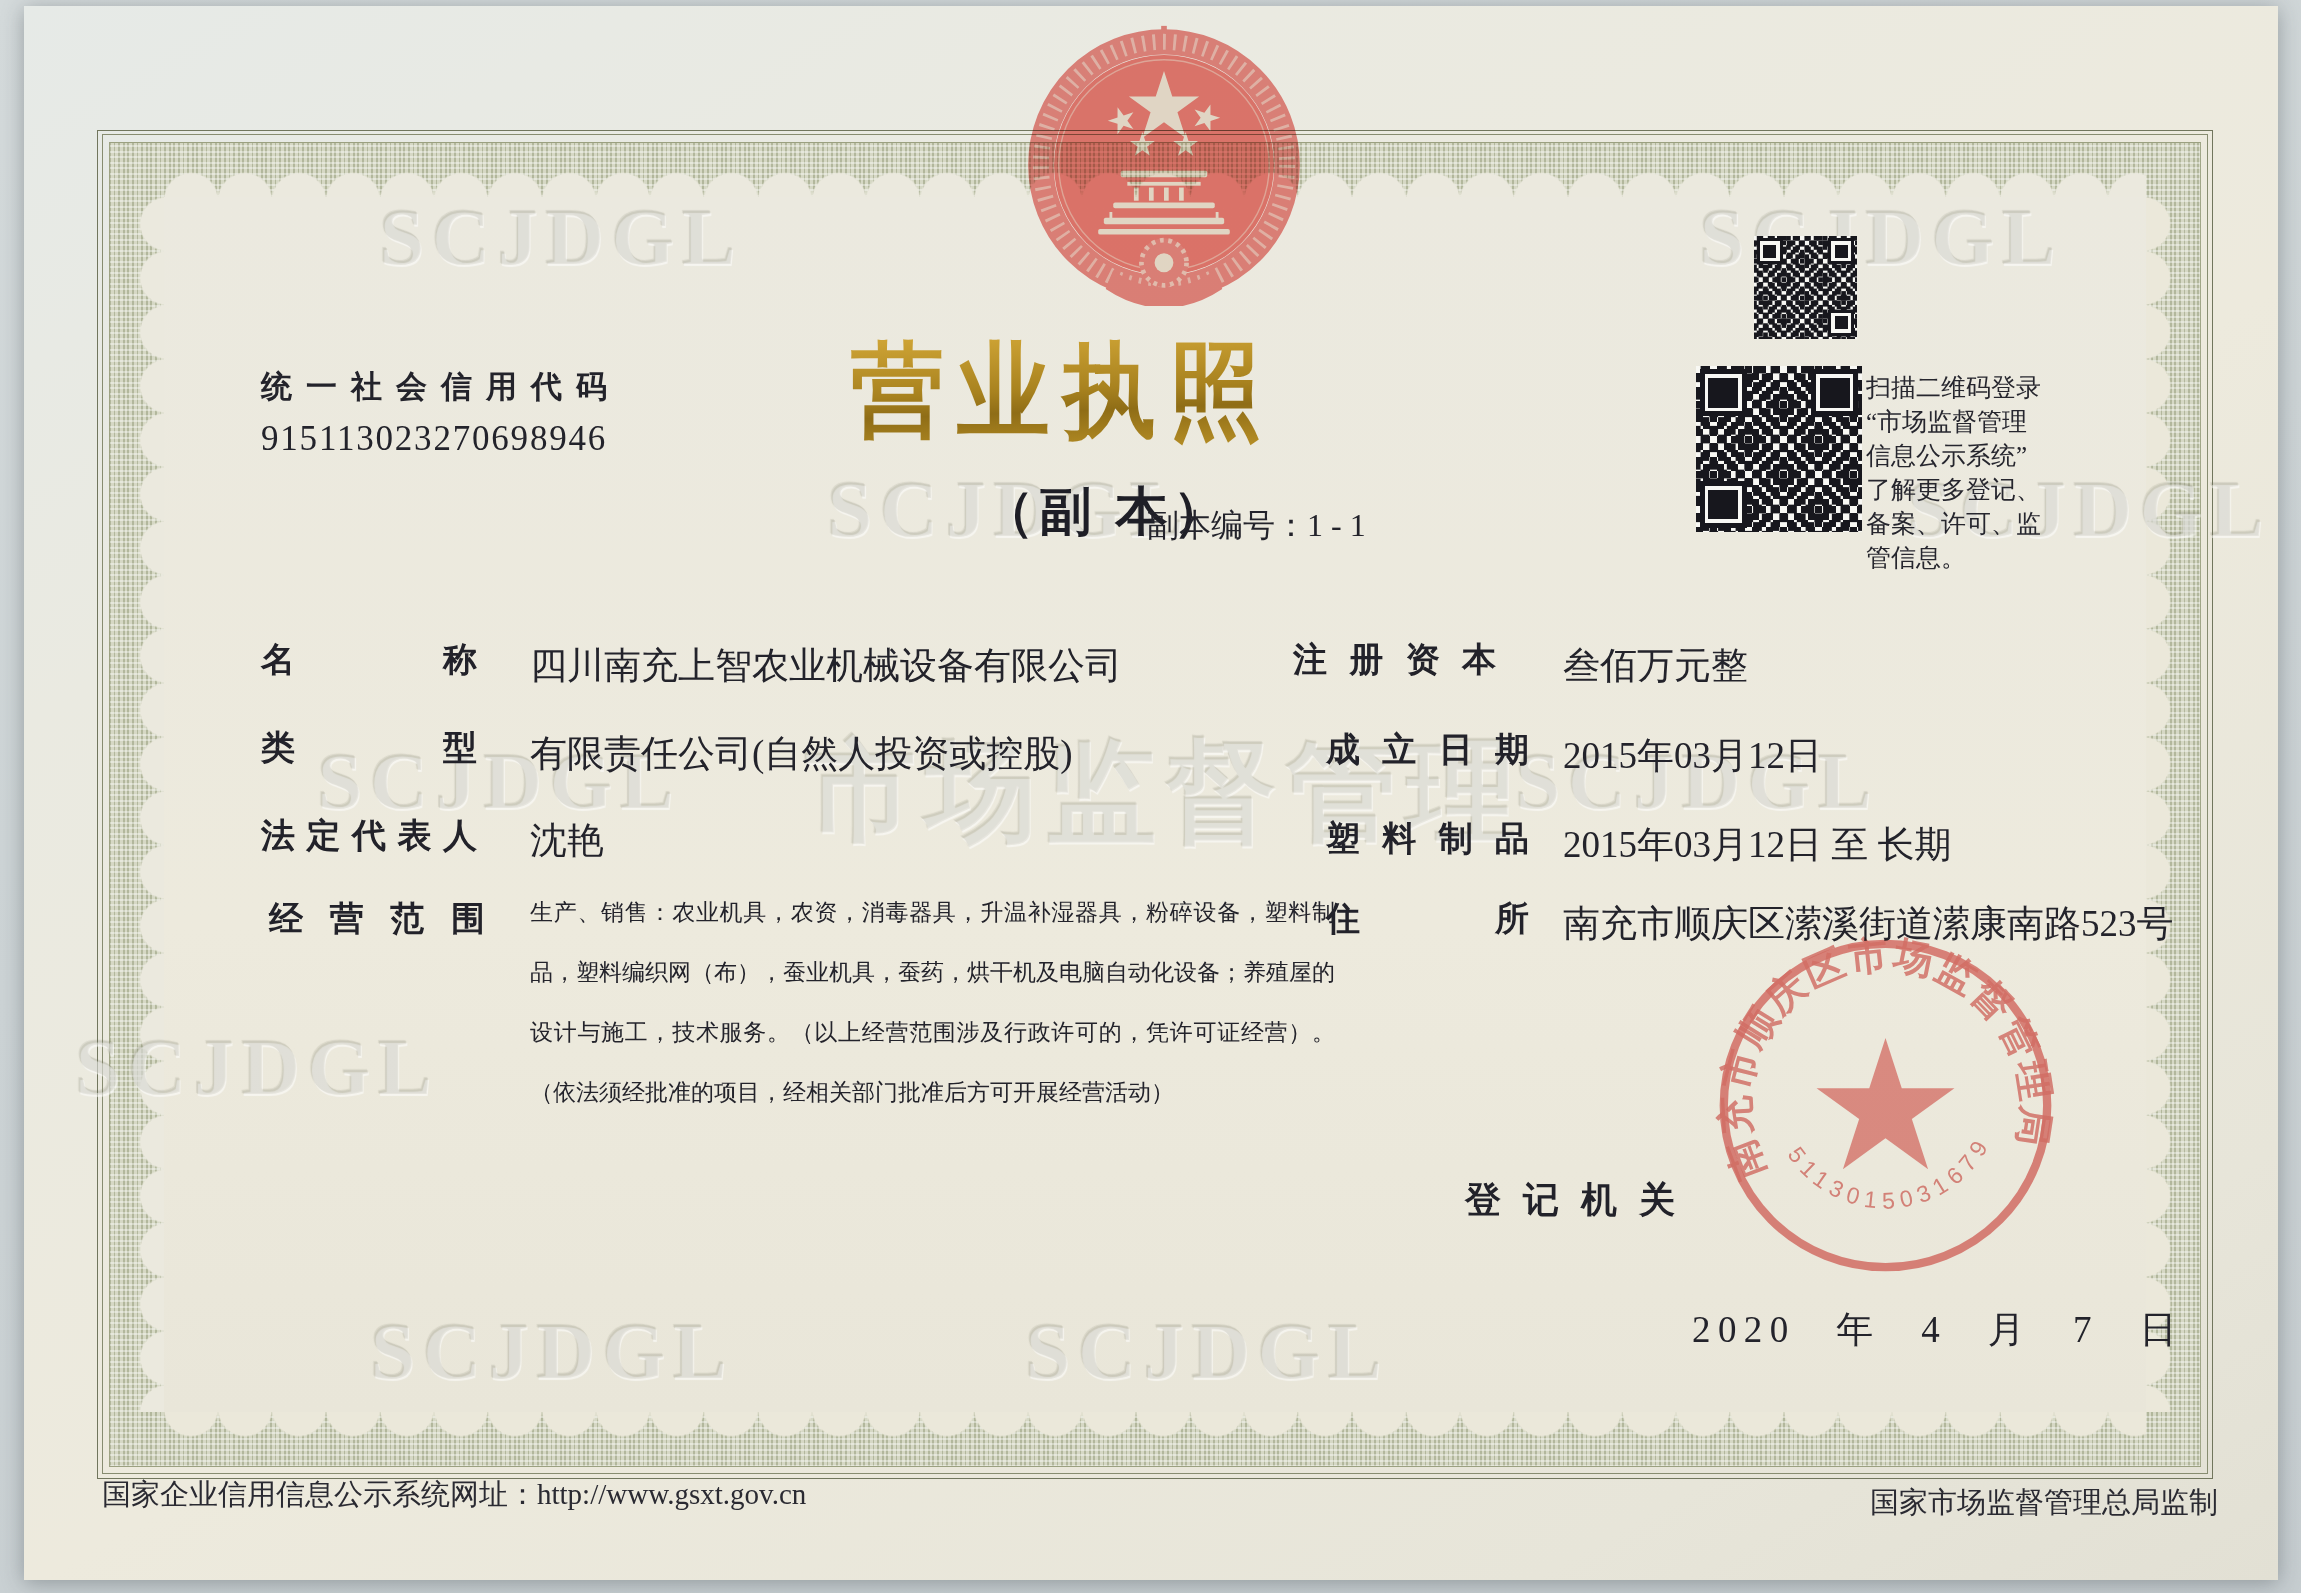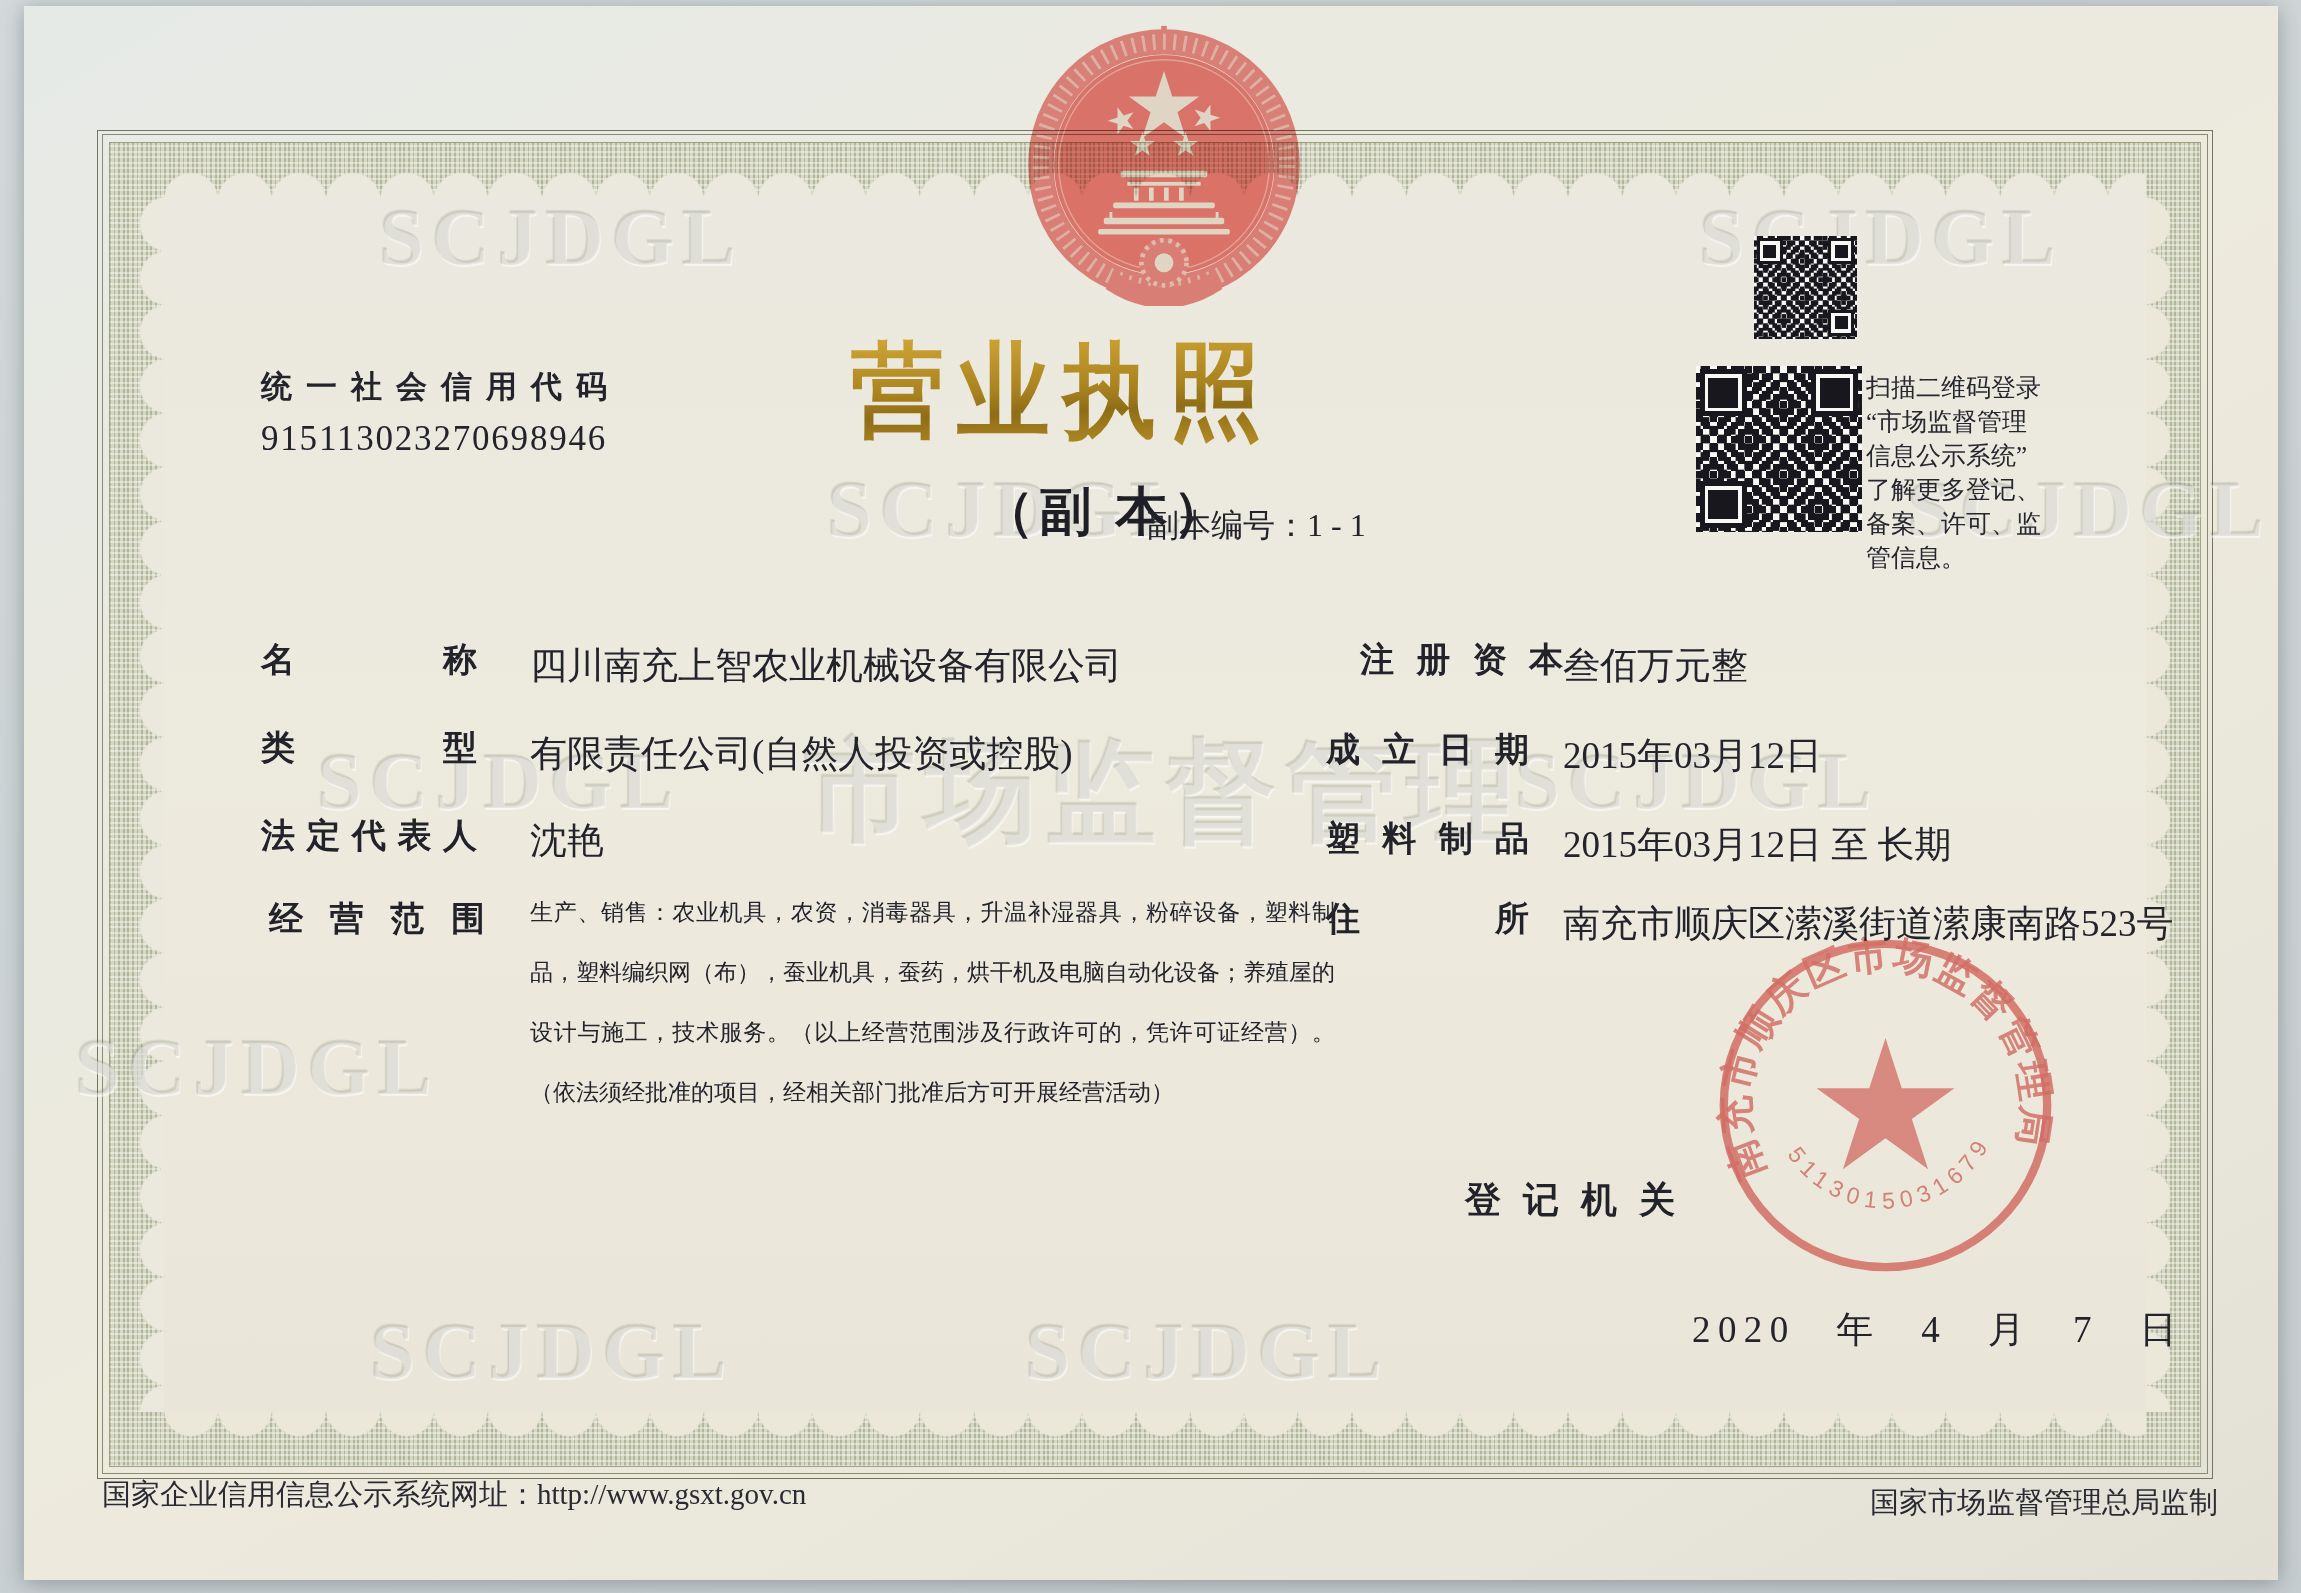--- a/index.html
+++ b/index.html
@@ -186,21 +186,21 @@
 
   <div class="abs flabel" style="left:237px;top:719px;">类型</div>
   <div class="abs fvalue" style="left:506px;top:723px;">有限责任公司(自然人投资或控股)</div>
 
   <div class="abs flabel" style="left:237px;top:807px;">法定代表人</div>
   <div class="abs fvalue" style="left:506px;top:810px;">沈艳</div>
 
   <div class="abs flabel" style="left:237px;top:890px;margin-left:8px;">经营范围</div>
   <div class="abs fvalue scope" style="left:506px;top:877px;">生产、销售：农业机具，农资，消毒器具，升温补湿器具，粉碎设备，塑料制品，塑料编织网（布），蚕业机具，蚕药，烘干机及电脑自动化设备；养殖屋的设计与施工，技术服务。（以上经营范围涉及行政许可的，凭许可证经营）。（依法须经批准的项目，经相关部门批准后方可开展经营活动）</div>
 
-  <div class="abs flabel right" style="left:1336px;top:631px;">注册资本</div>
+  <div class="abs flabel right" style="left:1269px;top:631px;">注册资本</div>
   <div class="abs fvalue" style="left:1539px;top:635px;">叁佰万元整</div>
 
   <div class="abs flabel right" style="left:1302px;top:721px;">成立日期</div>
   <div class="abs fvalue" style="left:1539px;top:725px;">2015年03月12日</div>
 
   <div class="abs flabel right" style="left:1302px;top:810px;">塑料制品</div>
   <div class="abs fvalue" style="left:1539px;top:814px;">2015年03月12日 至 长期</div>
 
   <div class="abs flabel right" style="left:1302px;top:890px;">住所</div>
   <div class="abs fvalue" style="left:1539px;top:893px;">南充市顺庆区潆溪街道潆康南路523号</div>

